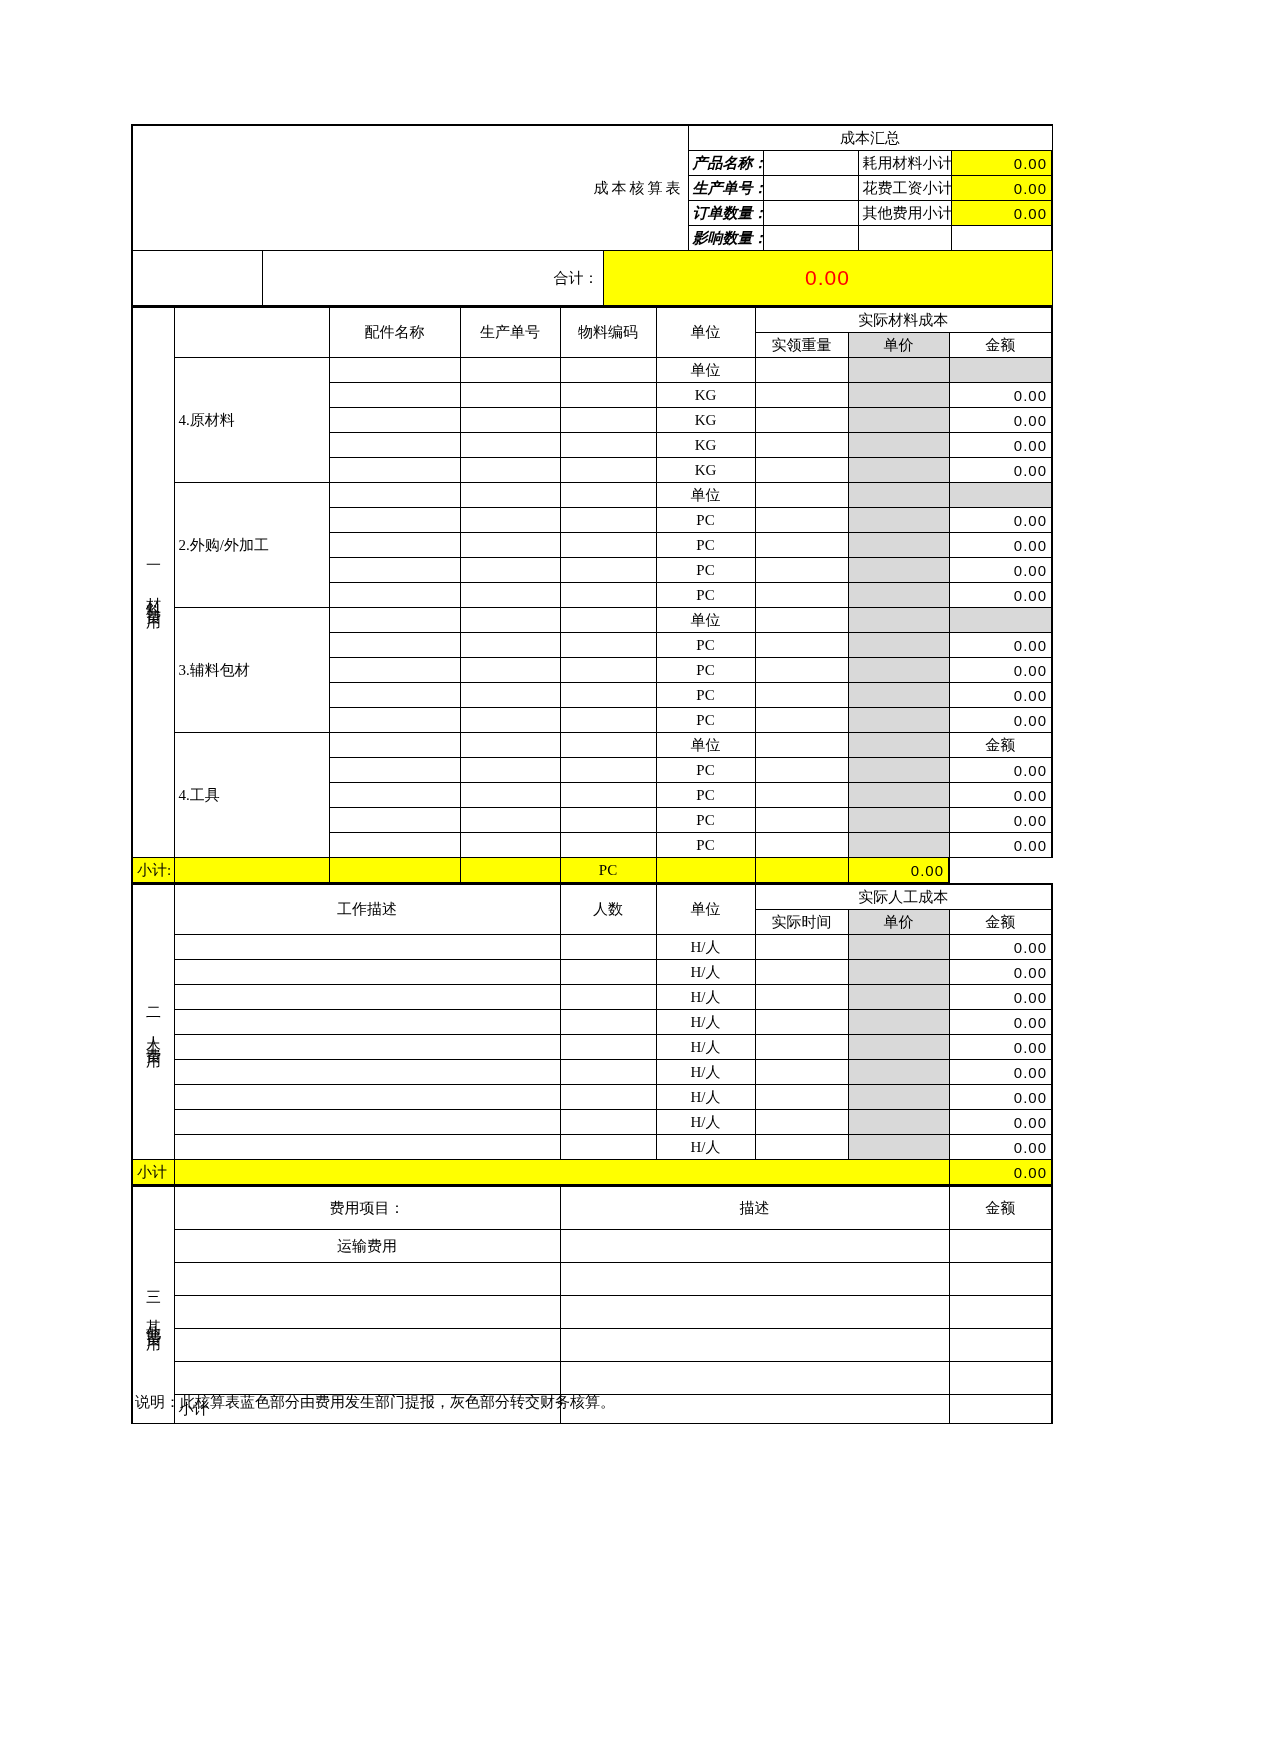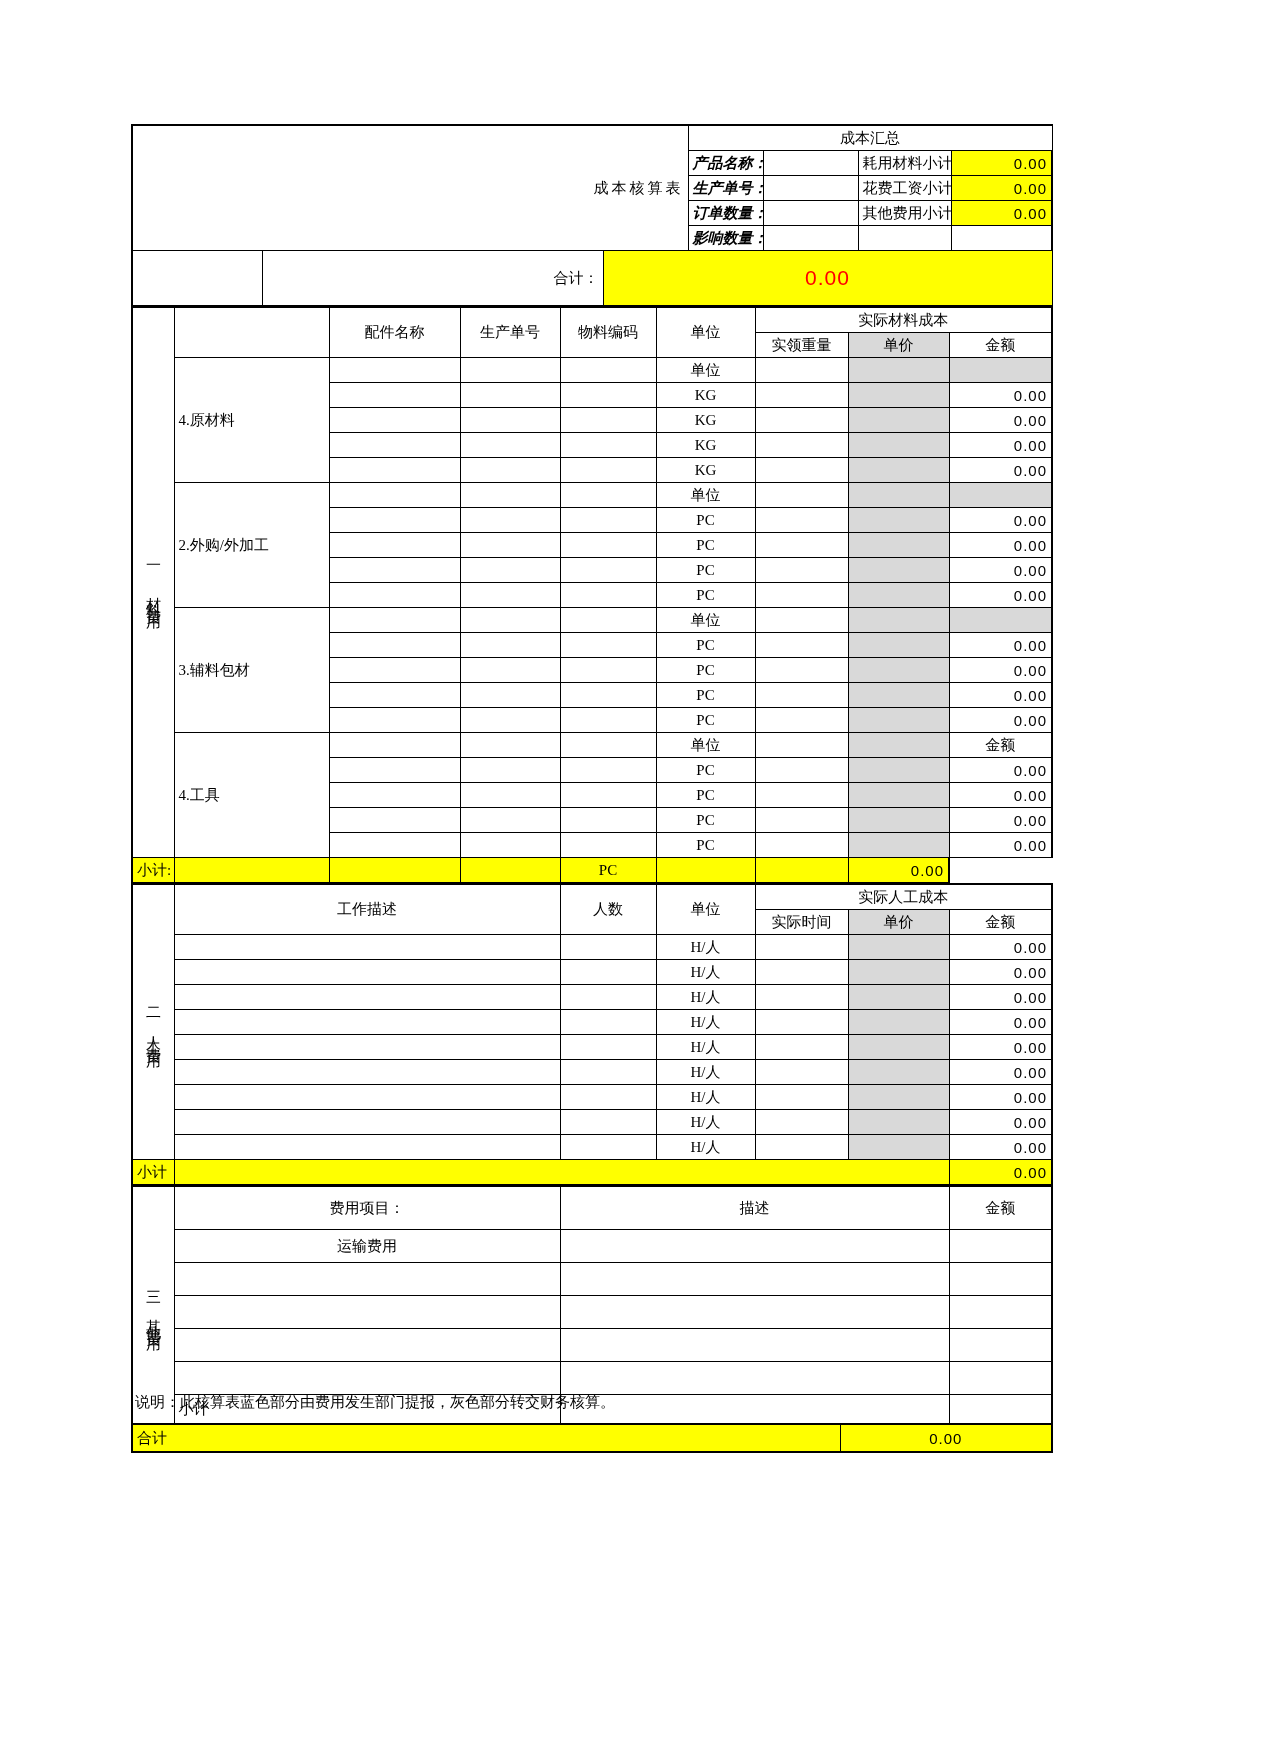--- a/index.html
+++ b/index.html
@@ -524,28 +524,16 @@
       <td class="thick-r"></td>
     </tr>
     <tr>
       <td class="l" style="height:28px">小计</td>
       <td></td>
       <td class="thick-r"></td>
     </tr>
   </tbody>
     </table>
 
-  <table class="grid">
-    <colgroup>
-      <col style="width:708px">
-        <col style="width:212px">
-    </colgroup>
-    <tbody>
-        <tr>
-      <td class="yellow thick-l thick-b l" style="height:26px">合计</td>
-      <td class="yellow thick-r thick-b c num">0.00</td>
-    </tr>
-  </tbody>
-    </table>
 
 </div>
 
 <div class="note">说明：此核算表蓝色部分由费用发生部门提报，灰色部分转交财务核算。</div>
 
 </body></html>

